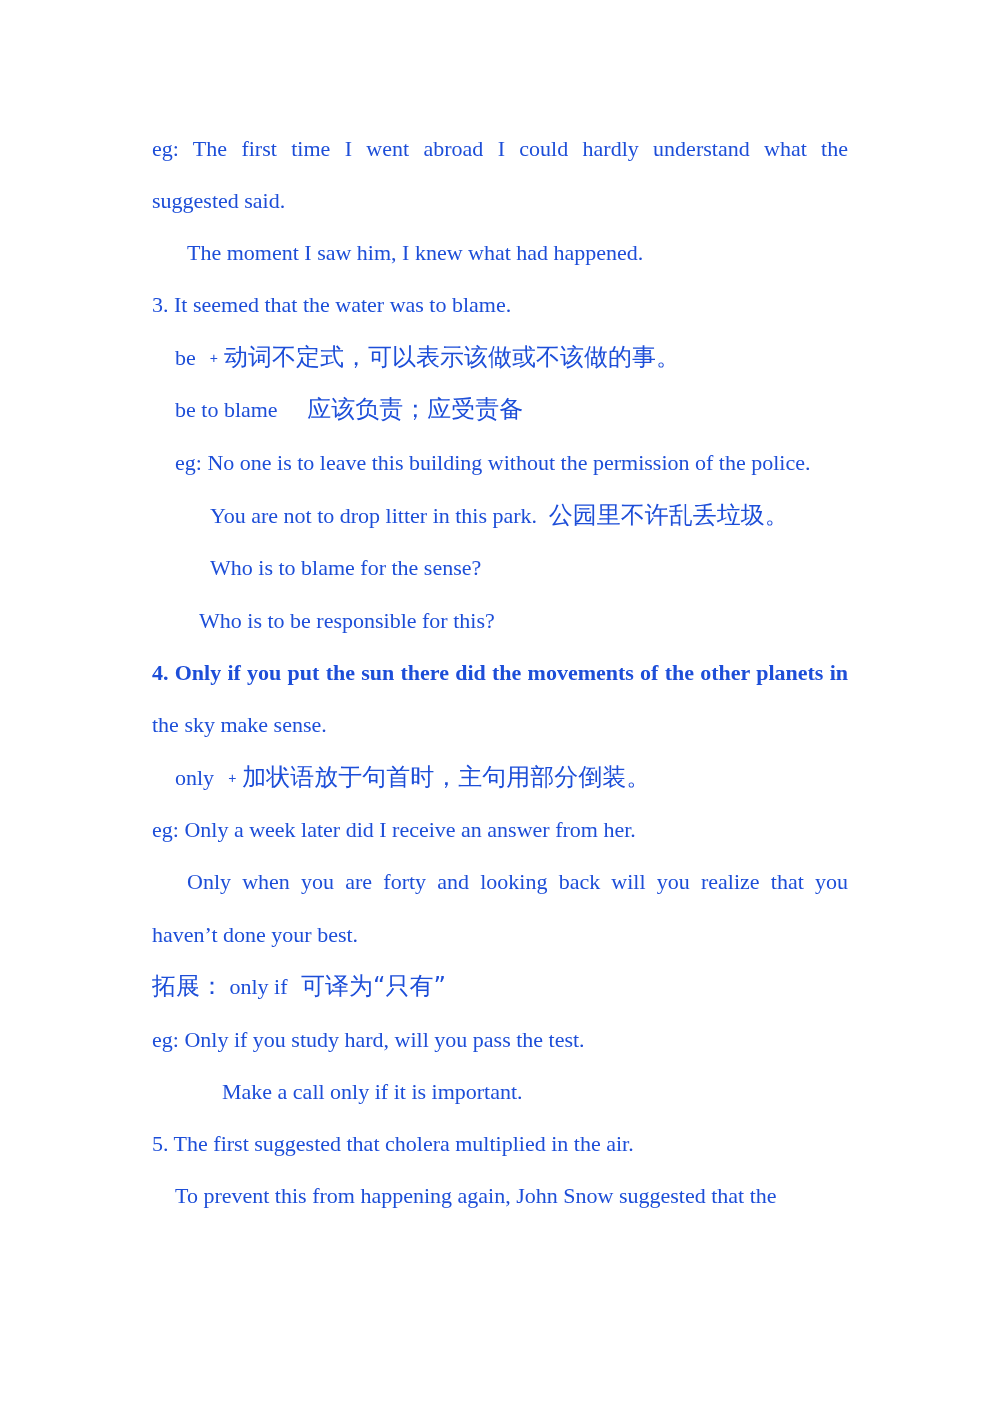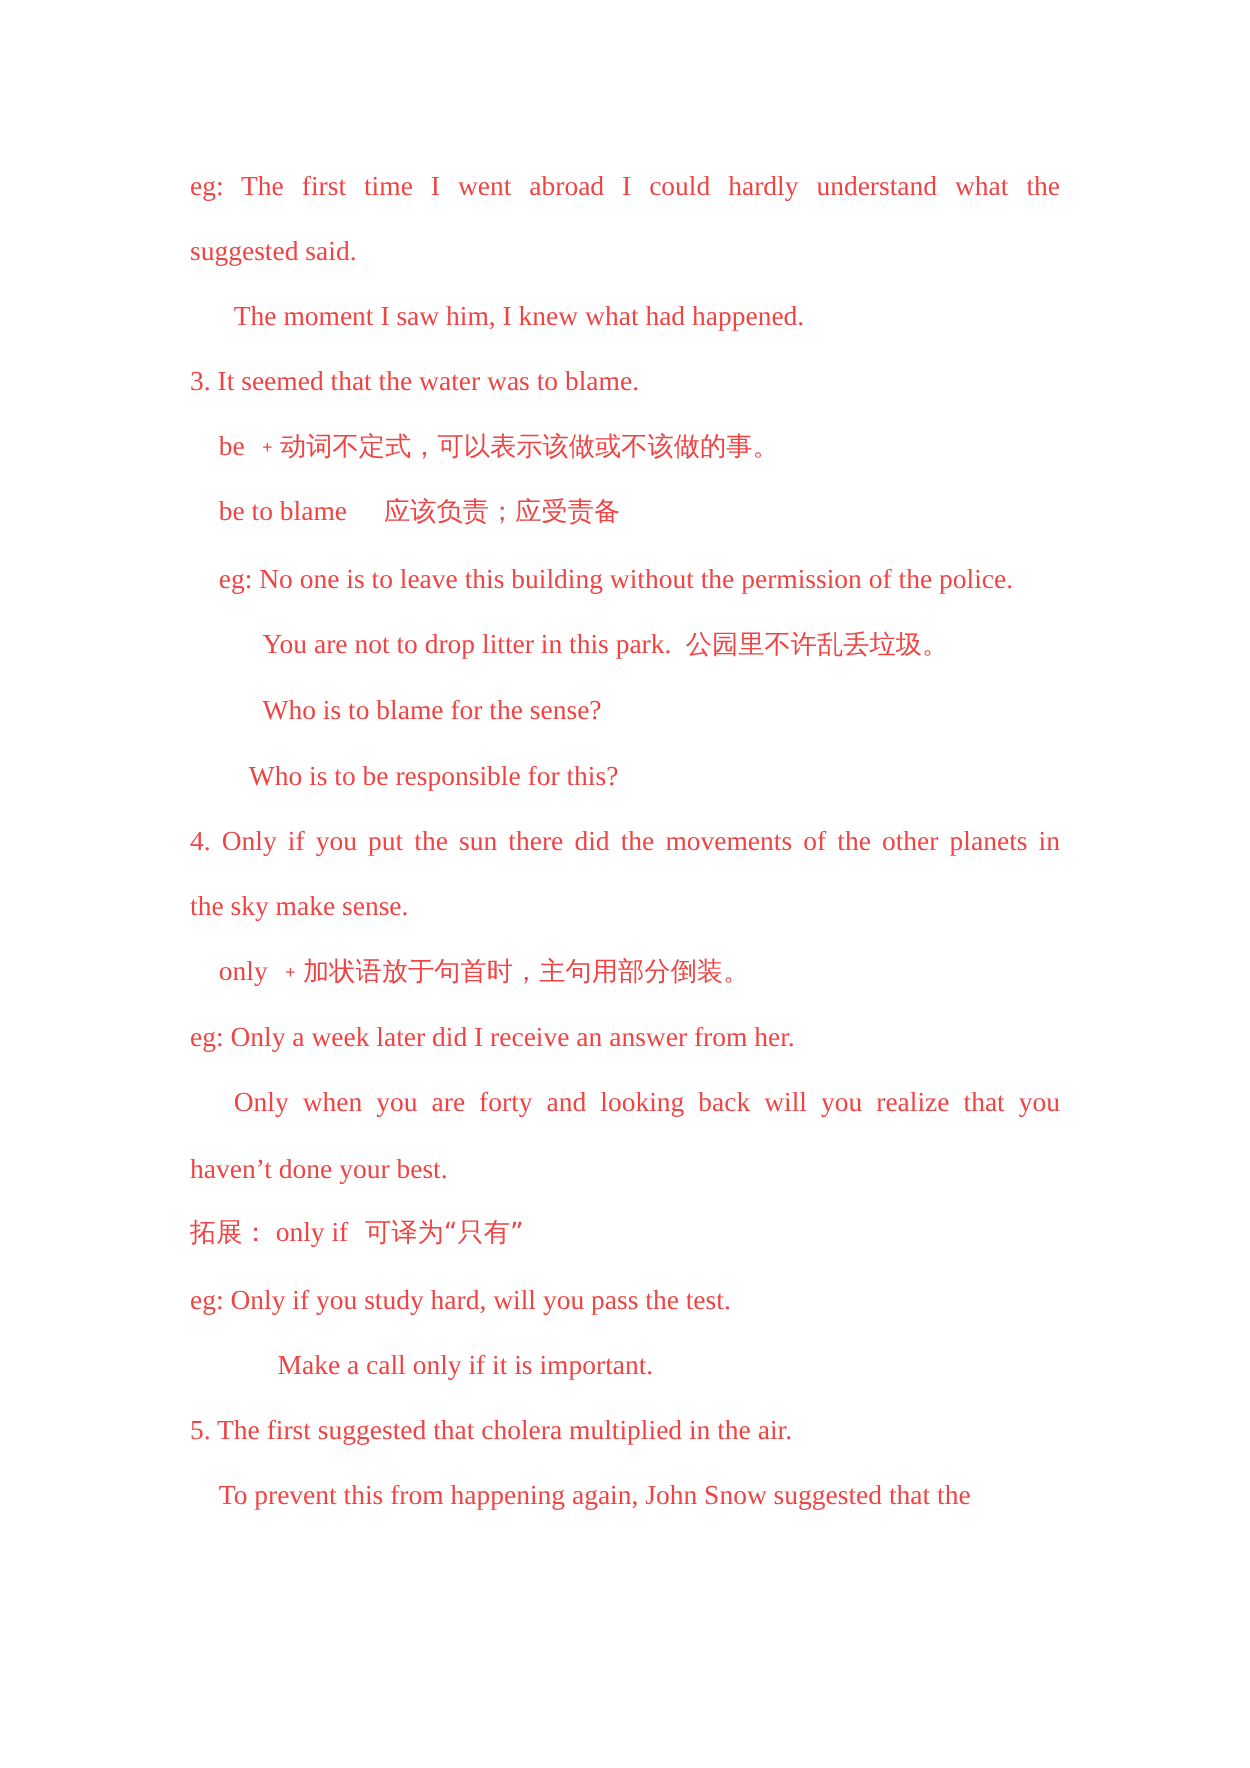--- a/index.html
+++ b/index.html
@@ -18,33 +18,33 @@
       left: 0;
       top: 0;
       width: 1000px;
       height: 1414px;
       background: #ffffff;
     }
     .line {
       position: absolute;
       font-family: "Liberation Serif", "DejaVu Serif", serif;
       font-size: 22px;
-      color: #ef4444;
+      color: #1d4ed8;
       white-space: nowrap;
       line-height: 28px;
     }
     .justify {
       width: 696px;
       text-align: justify;
       text-align-last: justify;
       white-space: normal;
     }
     .cjk {
       font-family: "DejaVu Sans", sans-serif;
-      font-size: 21px;
+      font-size: 24px;
     }
     .plus {
       font-family: "Liberation Sans", sans-serif;
       font-size: 14px;
       margin: 0 6px 0 14px;
       vertical-align: 2px;
     }
   </style>
 </head>
 <body>
@@ -64,21 +64,21 @@
     <span class="cjk" style="margin-left:24px;">应该负责；应受责备</span>
   </div>
   <div class="line" style="left:175px; top:449px;">eg: No one is to leave this building without the permission of the police.</div>
   <div class="line" style="left:210px; top:501px;">
     <span>You are not to drop litter in this park.</span>
     <span class="cjk" style="margin-left:6px;">公园里不许乱丢垃圾。</span>
   </div>
   <div class="line" style="left:210px; top:554px;">Who is to blame for the sense?</div>
   <div class="line" style="left:199px; top:607px;">Who is to be responsible for this?</div>
 
-  <div class="line justify" style="left:152px; top:659px;">4. Only if you put the sun there did the movements of the other planets in</div>
+  <div class="line justify" style="left:152px; top:659px;font-weight:bold;">4. Only if you put the sun there did the movements of the other planets in</div>
   <div class="line" style="left:152px; top:711px;">the sky make sense.</div>
   <div class="line" style="left:175px; top:763px;">
     <span>only</span><span class="plus">+</span><span class="cjk">加状语放于句首时，主句用部分倒装。</span>
   </div>
   <div class="line" style="left:152px; top:816px;">eg: Only a week later did I receive an answer from her.</div>
   <div class="line" style="left:187px; top:868px; width:661px; text-align:justify; text-align-last:justify; white-space:normal;">Only when you are forty and looking back will you realize that you</div>
   <div class="line" style="left:152px; top:921px;">haven’t done your best.</div>
   <div class="line" style="left:152px; top:1026px;">eg: Only if you study hard, will you pass the test.</div>
   <div class="line" style="left:152px; top:972px;">
     <span class="cjk">拓展：</span>

